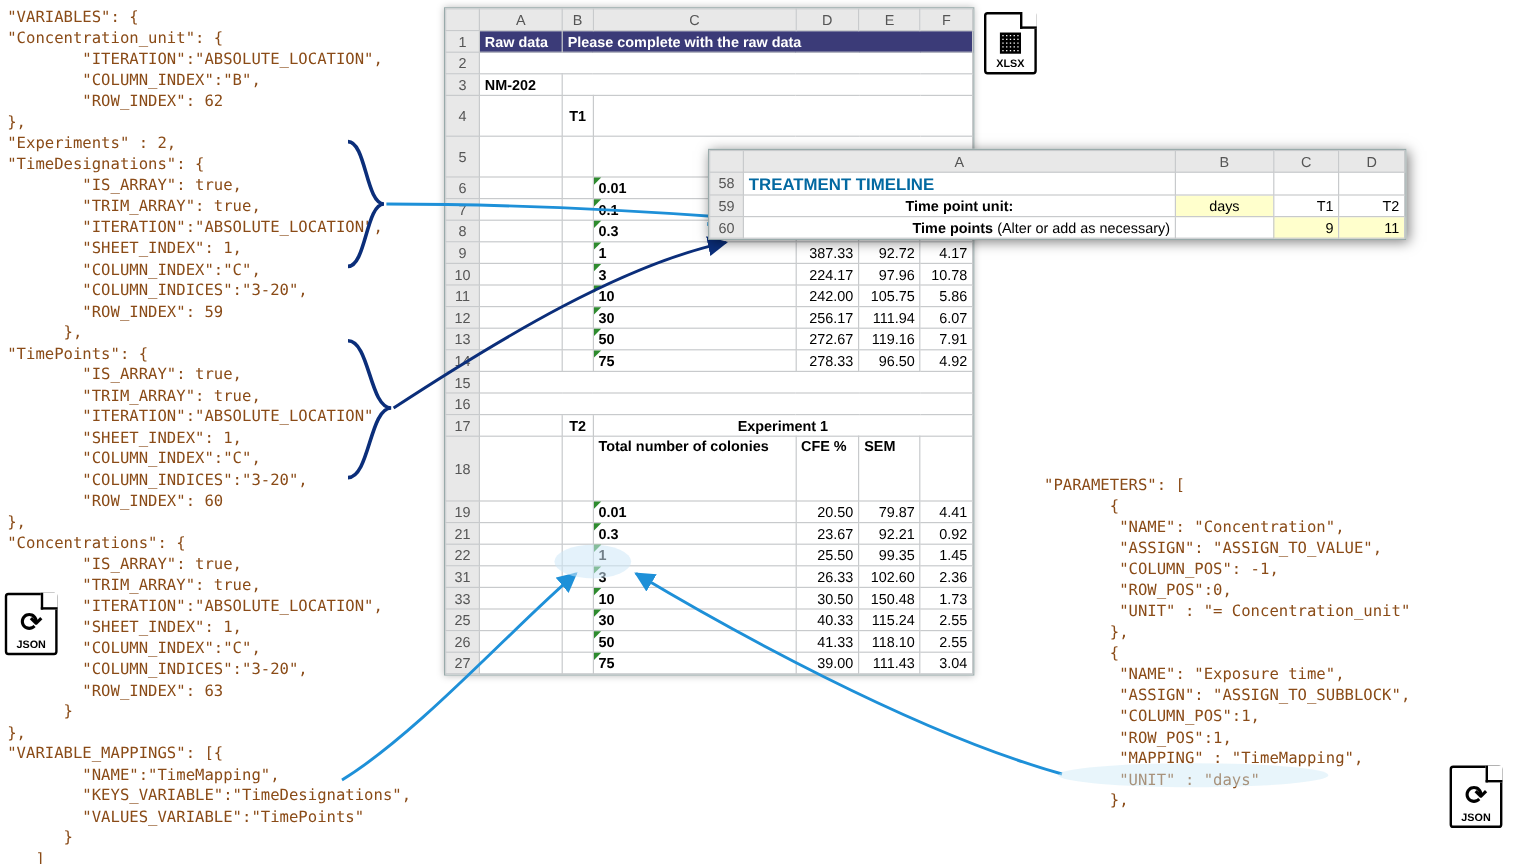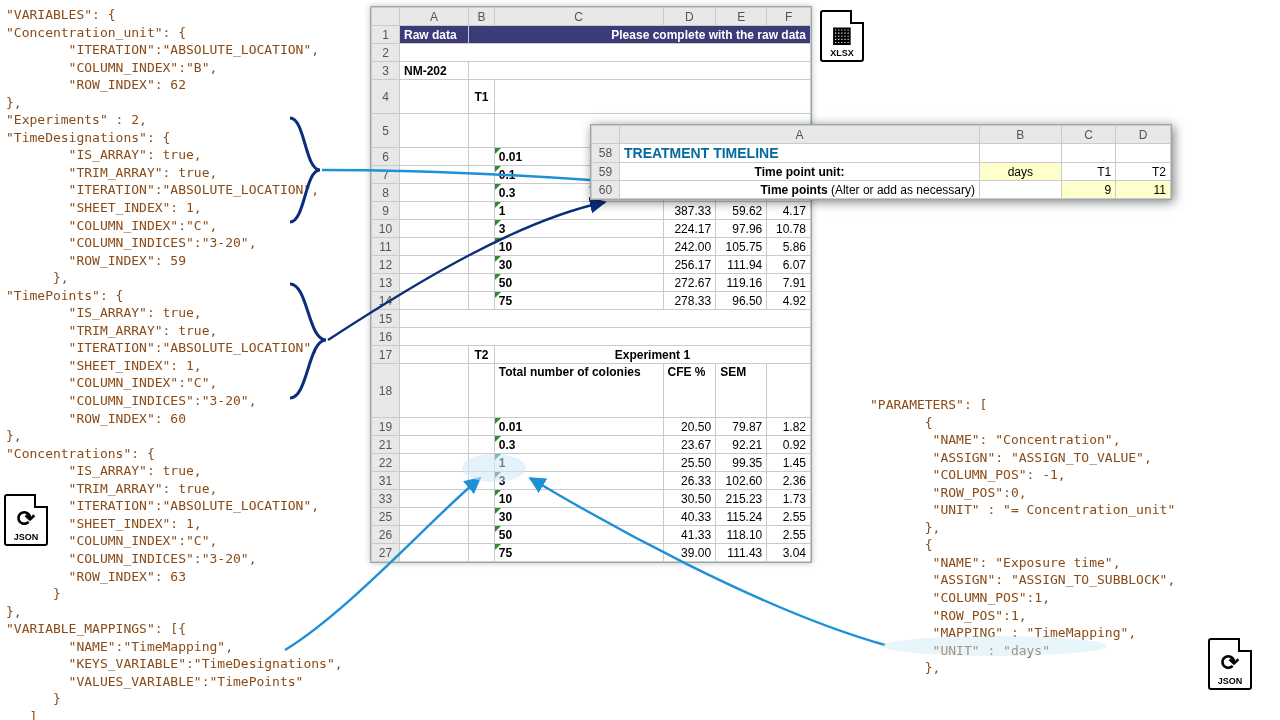--- a/index.html
+++ b/index.html
@@ -107,21 +107,21 @@
             <td>A</td>
             <td>B</td>
             <td>C</td>
             <td>D</td>
             <td>E</td>
             <td>F</td>
   </tr>
   <tr>
             <td class="rowhdr">1</td>
             <td class="titlecell">Raw data</td>
-            <td class="titlecell" colspan="5" style="text-align:right">Please complete with the raw data</td>
+            <td class="titlecell" colspan="5" style="text-align:left">Please complete with the raw data</td>
           </tr>
   <tr>
             <td class="rowhdr">2</td>
             <td colspan="6"></td>
           </tr>
   <tr>
             <td class="rowhdr">3</td>
             <td class="bold">NM-202</td>
             <td colspan="5"></td>
           </tr>
@@ -166,21 +166,21 @@
             <td class="num">216.33</td>
             <td class="num">94.54</td>
             <td class="num">4.62</td>
           </tr>
           <tr>
             <td class="rowhdr">9</td>
             <td></td>
             <td></td>
             <td class="bold greenmark">1</td>
             <td class="num">387.33</td>
-            <td class="num">59.62</td>
+            <td class="num">92.72</td>
             <td class="num">4.17</td>
           </tr>
           <tr>
             <td class="rowhdr">10</td>
             <td></td>
             <td></td>
             <td class="bold greenmark">3</td>
             <td class="num">224.17</td>
             <td class="num">97.96</td>
             <td class="num">10.78</td>
@@ -248,21 +248,21 @@
           </tr>
   </tbody>
         <tbody id="b2">
           <tr>
             <td class="rowhdr">19</td>
             <td></td>
             <td></td>
             <td class="bold greenmark">0.01</td>
             <td class="num">20.50</td>
             <td class="num">79.87</td>
-            <td class="num">1.82</td>
+            <td class="num">4.41</td>
           </tr>
           <tr>
             <td class="rowhdr">21</td>
             <td></td>
             <td></td>
             <td class="bold greenmark">0.3</td>
             <td class="num">23.67</td>
             <td class="num">92.21</td>
             <td class="num">0.92</td>
           </tr>
@@ -283,21 +283,21 @@
             <td class="num">26.33</td>
             <td class="num">102.60</td>
             <td class="num">2.36</td>
           </tr>
           <tr>
             <td class="rowhdr">33</td>
             <td></td>
             <td></td>
             <td class="bold greenmark">10</td>
             <td class="num">30.50</td>
-            <td class="num">215.23</td>
+            <td class="num">150.48</td>
             <td class="num">1.73</td>
           </tr>
           <tr>
             <td class="rowhdr">25</td>
             <td></td>
             <td></td>
             <td class="bold greenmark">30</td>
             <td class="num">40.33</td>
             <td class="num">115.24</td>
             <td class="num">2.55</td>

